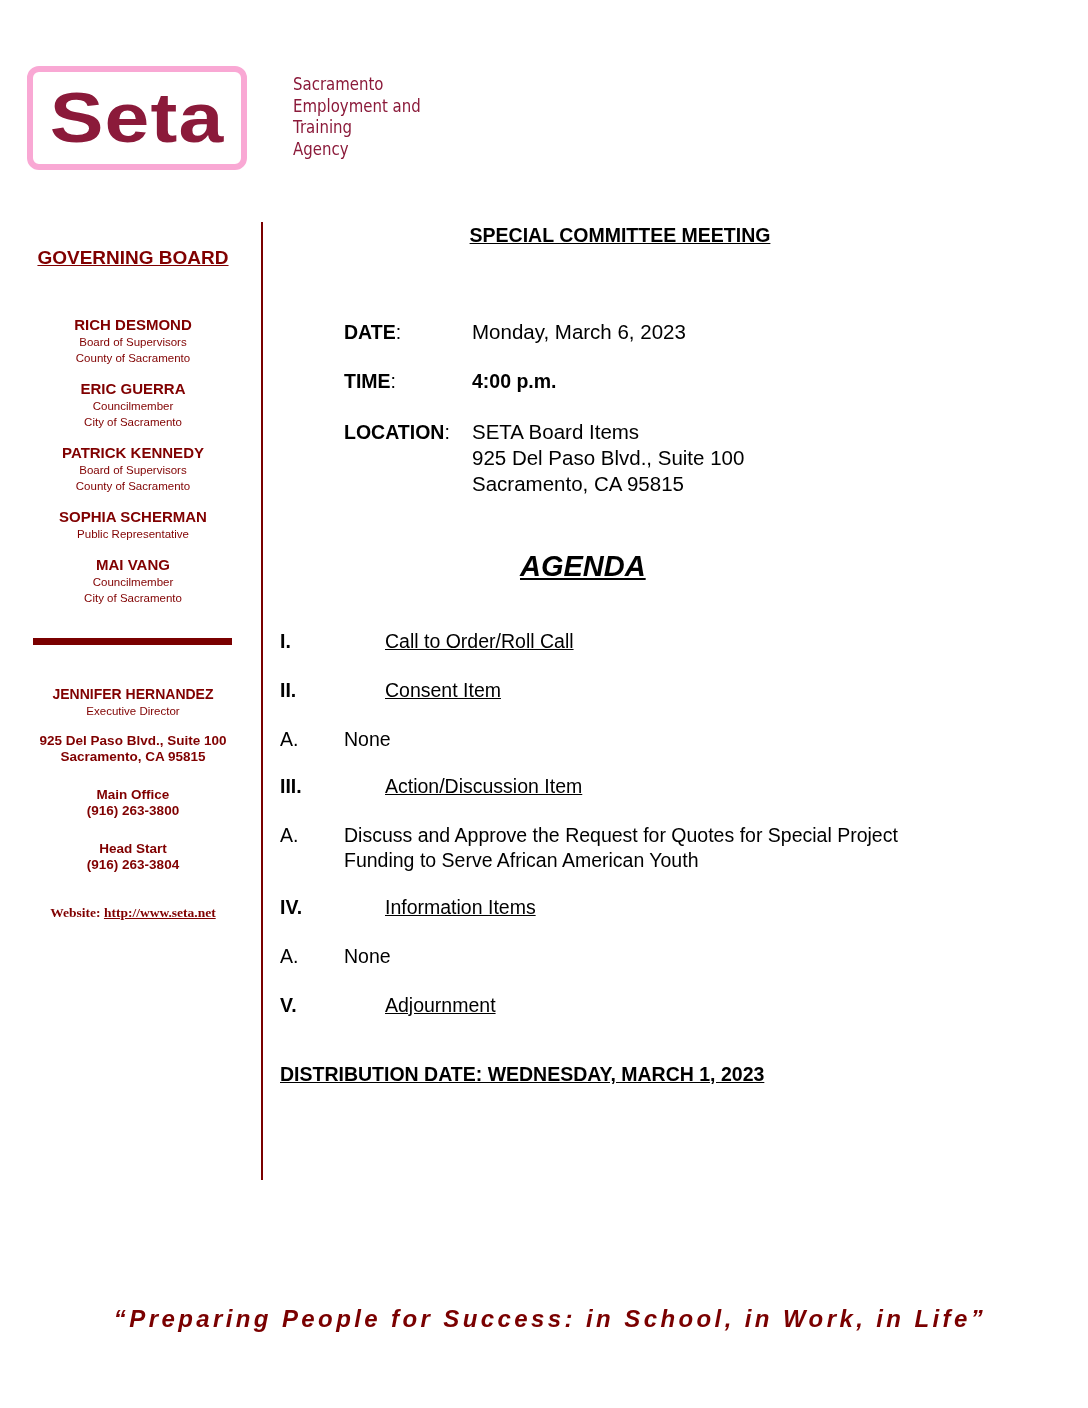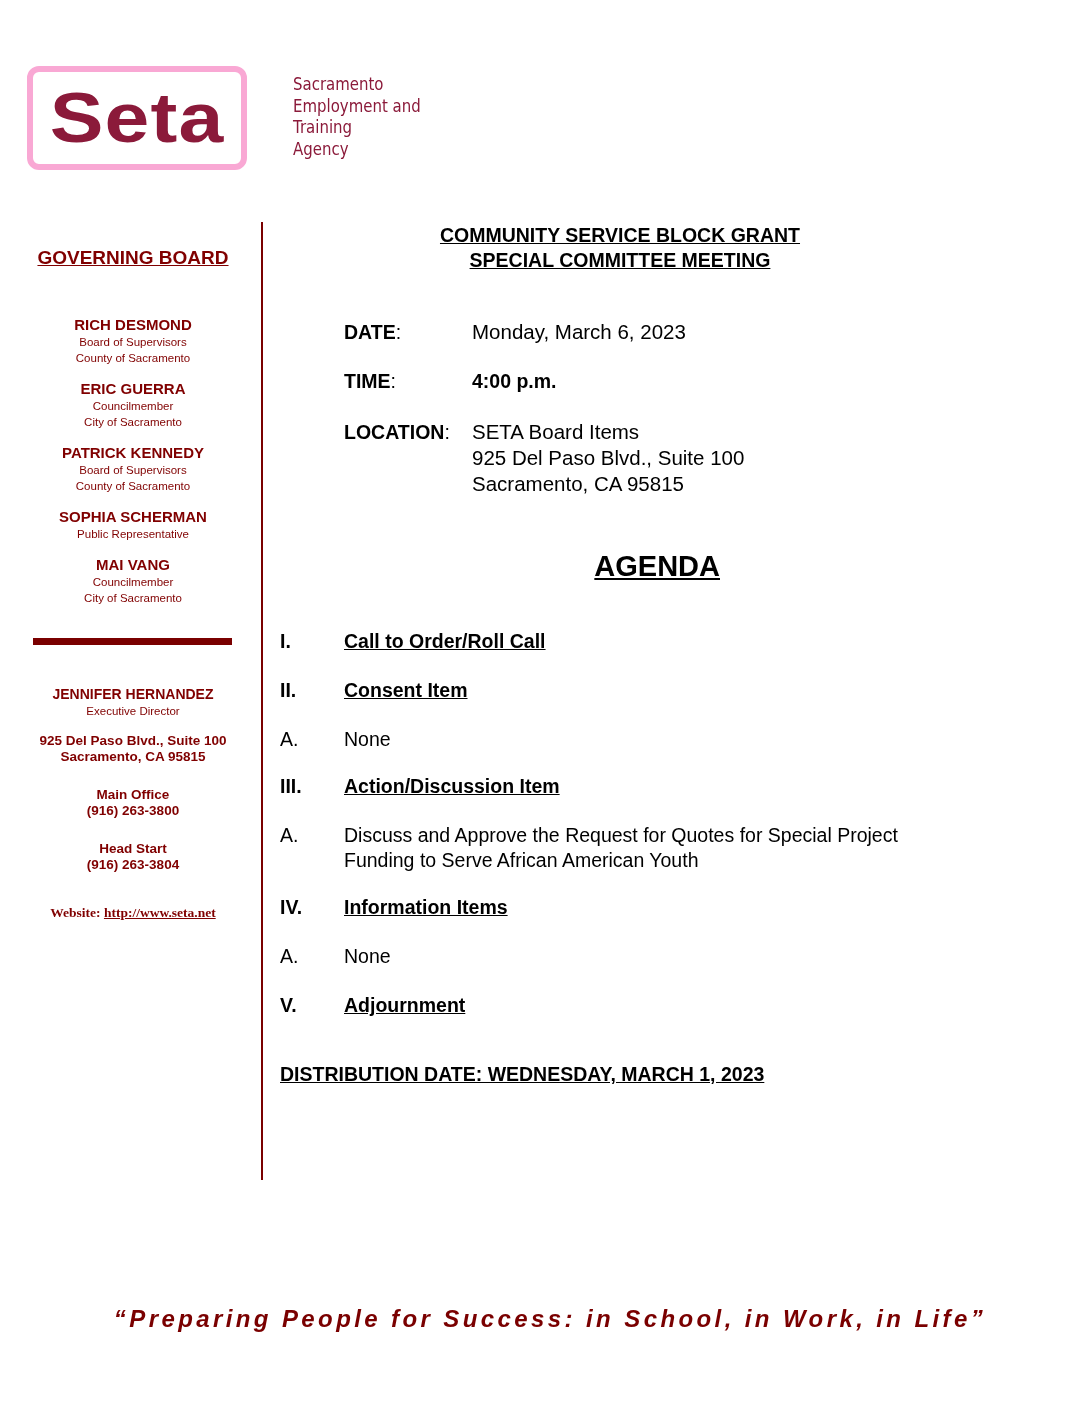--- a/index.html
+++ b/index.html
@@ -24,25 +24,25 @@
   .website { font-family: "Liberation Serif", serif; font-weight: bold; font-size: 13.5px; }
   .website a { color: #800000; text-decoration: underline; margin-top: 8px; }
 
   .vline { left: 261px; top: 222px; width: 2px; height: 958px; background: #7a0000; }
 
   
   .title { left: 330px; width: 580px; text-align: center; font-weight: bold; font-size: 19.5px; line-height: 25px; text-decoration: underline; }
   .field-label { font-weight: bold; font-size: 19.5px; left: 344px; }
   .field-label .colon { font-weight: normal; }
   .field-value { font-size: 20.5px; left: 472px; line-height: 26px; }
-  .agenda-title { left: 520px; width: 200px; text-align: right; top: 550px; font-weight: bold; font-size: 29px; text-decoration: underline; }
+  .agenda-title { left: 520px; width: 200px; text-align: left; top: 550px; font-weight: bold; font-size: 29px; text-decoration: underline; font-style: italic; }
   .num { left: 280px; font-size: 19.5px; }
   .num.bold { font-weight: bold; }
   .item { left: 344px; font-size: 19.5px; line-height: 25px; }
-  .item.heading { font-weight: bold; text-decoration: underline; }
+  .item.heading { font-weight: normal; text-decoration: underline; margin-left: 41px; }
   .distribution { left: 280px; top: 1063px; font-weight: bold; font-size: 19.5px; text-decoration: underline; }
 
   .footer-quote { left: 0; width: 1100px; text-align: center; top: 1305px; color: #7a0000; font-style: italic; font-weight: bold; font-size: 24px; letter-spacing: 3.4px; }
 </style>
 </head>
 <body>
 
 <div class="abs logo-box">
   <div class="logo-word">Seta</div>
 </div>
@@ -99,21 +99,20 @@
   <div class="side-bold">(916) 263-3804</div>
 </div>
 <div class="abs sidebar website" style="top:905px">
   <span>Website:</span>
   <a>http://www.seta.net</a>
 </div>
 
 <div class="abs vline"></div>
 
 <div class="abs title" style="top:223px">
-  <div>COMMUNITY SERVICE BLOCK GRANT</div>
   <div>SPECIAL COMMITTEE MEETING</div>
 </div>
 
 <div class="abs field-label" style="top:321px"><span>DATE</span><span class="colon">:</span></div>
 <div class="abs field-value" style="top:319px">Monday, March 6, 2023</div>
 
 <div class="abs field-label" style="top:370px"><span>TIME</span><span class="colon">:</span></div>
 <div class="abs field-value" style="top:368px; font-weight:bold; font-size:19.5px;">4:00 p.m.</div>
 
 <div class="abs field-label" style="top:421px"><span>LOCATION</span><span class="colon">:</span></div>

